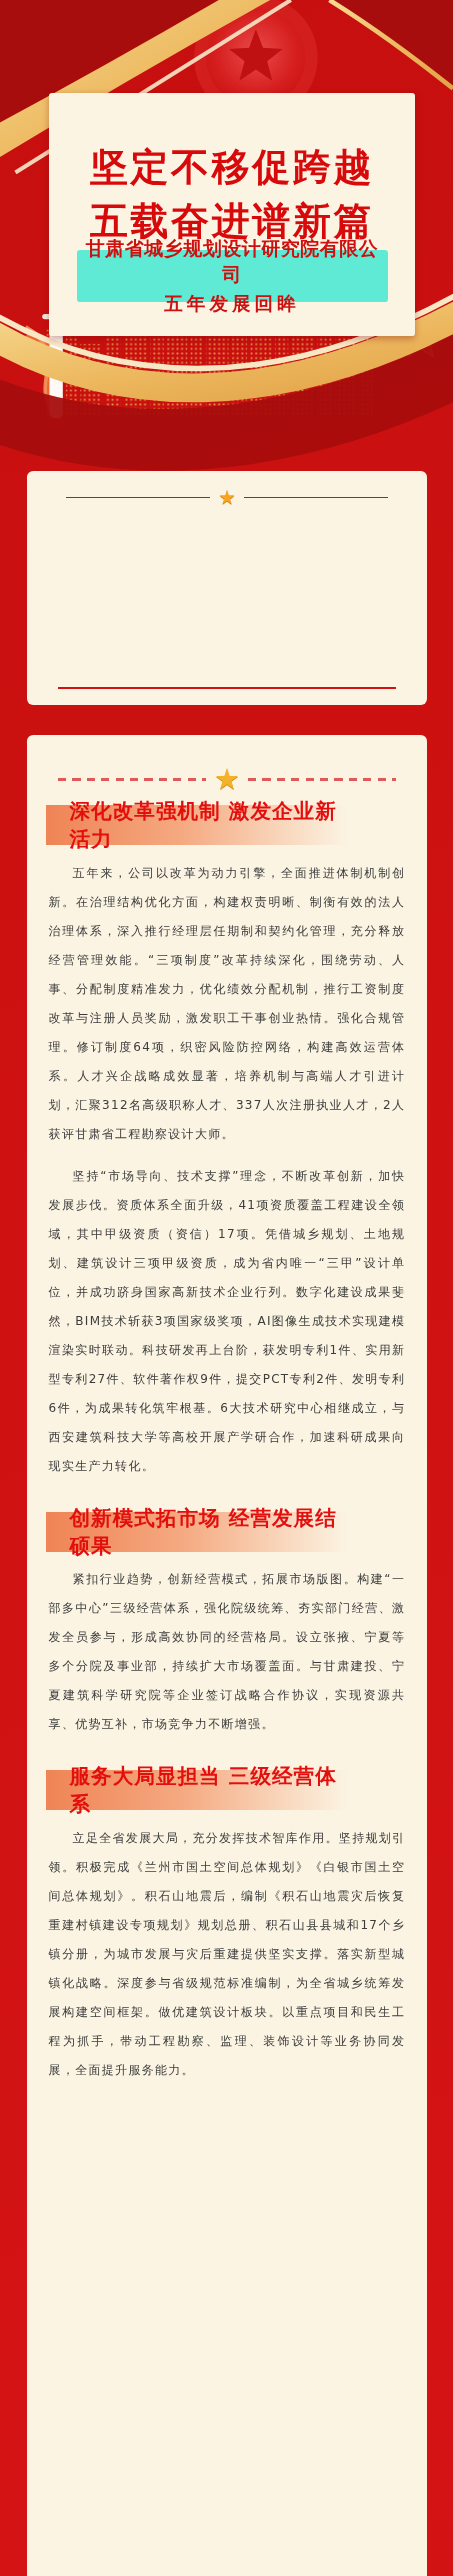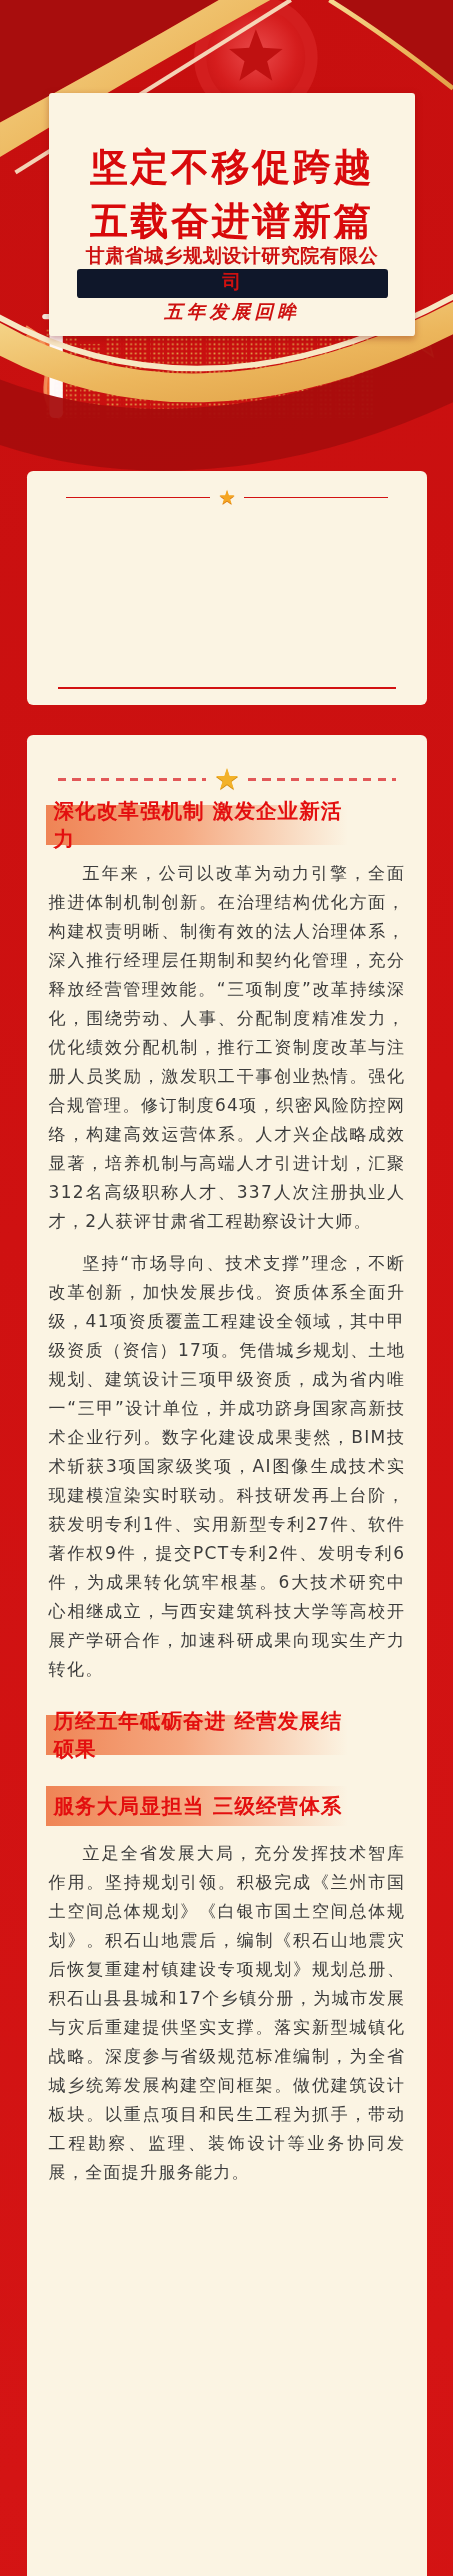--- a/index.html
+++ b/index.html
@@ -15,26 +15,26 @@
   .panel{
     position:absolute;left:49px;top:93px;width:366px;height:243px;
     background:#fbf4e3;border-radius:3.1px;text-align:center;
     box-shadow:0 2.1px 7.2px rgba(120,10,10,.35);
   }
   .title-line{
     font-size:38px;font-weight:bold;color:#d8090b;letter-spacing:2.6px;line-height:54px;
   }
   .title-wrap{margin-top:47px;}
   .badge{
-    margin:21px auto 0;width:311px;height:29px;background:#0f172a;border-radius:3.1px;
+    margin:2px auto 0;width:311px;height:52px;background:#5eead4;border-radius:3.1px;
     display:flex;flex-direction:column;align-items:center;justify-content:center;
     color:#cd1110;font-weight:bold;
   }
   .badge-l1{font-size:19px;letter-spacing:0.5px;}
-  .badge-l2{font-size:18.5px;margin-top:3.1px;letter-spacing:4.1px;font-style:italic;}
+  .badge-l2{font-size:18.5px;margin-top:3.1px;letter-spacing:4.1px;}
   
   .card{
     position:absolute;left:27px;width:400px;background:#fbf4e3;border-radius:6.2px;
     box-sizing:border-box;overflow:hidden;
   }
   #card1{top:471px;height:234px;}
   #card2{top:735px;height:2288px;}
   .divider{display:flex;align-items:center;justify-content:center;gap:8.2px;}
   .divider .line{height:1.5px;background:#d21112;flex:0 0 144px;}
   .divider .star{font-size:19.6px;color:#f5a623;line-height:1;text-shadow:0 0.5px 0.5px #d97b12;}
@@ -43,25 +43,25 @@
   }
   .divider-dashed .star{font-size:29px;color:#f3b229;text-shadow:0 0.5px 0.5px #cf8a10;}
   .lead{
     margin:18.5px 30px 0;font-size:20.6px;line-height:31px;letter-spacing:1px;
     color:#3d3d3d;text-indent:2em;text-align:justify;
   }
   .endline{position:absolute;left:31px;right:31px;bottom:16.5px;height:1.5px;background:#d21112;}
   .sec-head{
     margin:31px 0 0 18.5px;width:302px;height:40px;box-sizing:border-box;
     background:linear-gradient(90deg,#ef8455 0%,#f5a981 45%,rgba(251,244,227,0) 100%);
-    display:flex;align-items:center;padding-left:8px;
+    display:flex;align-items:center;padding-left:24px;
     font-size:20.6px;font-weight:bold;color:#e30f0f;letter-spacing:1px;
   }
   .sec-body{
-    margin:13.4px 21.6px 0;font-size:17px;line-height:29px;letter-spacing:1.3px;
+    margin:13.4px 21.6px 0;font-size:12px;line-height:29px;letter-spacing:1.3px;
     color:#3c3c3c;text-indent:2em;text-align:justify;
   }
 </style>
 </head>
 <body>
 
 <div class="abs" id="header">
   <svg width="453" height="471" viewBox="0 0 880 915">
     <defs>
       <radialGradient id="emb" cx="50%" cy="45%" r="60%">
@@ -149,19 +149,20 @@
     <span class="line"></span>
     <span class="star">★</span>
     <span class="line"></span>
   </div>
 
   <div class="sec-head" style="margin-top:11.3px;">深化改革强机制 激发企业新活力</div>
   <p class="sec-body">五年来，公司以改革为动力引擎，全面推进体制机制创新。在治理结构优化方面，构建权责明晰、制衡有效的法人治理体系，深入推行经理层任期制和契约化管理，充分释放经营管理效能。“三项制度”改革持续深化，围绕劳动、人事、分配制度精准发力，优化绩效分配机制，推行工资制度改革与注册人员奖励，激发职工干事创业热情。强化合规管理。修订制度64项，织密风险防控网络，构建高效运营体系。人才兴企战略成效显著，培养机制与高端人才引进计划，汇聚312名高级职称人才、337人次注册执业人才，2人获评甘肃省工程勘察设计大师。</p>
 
   <p class="sec-body">坚持“市场导向、技术支撑”理念，不断改革创新，加快发展步伐。资质体系全面升级，41项资质覆盖工程建设全领域，其中甲级资质（资信）17项。凭借城乡规划、土地规划、建筑设计三项甲级资质，成为省内唯一“三甲”设计单位，并成功跻身国家高新技术企业行列。数字化建设成果斐然，BIM技术斩获3项国家级奖项，AI图像生成技术实现建模渲染实时联动。科技研发再上台阶，获发明专利1件、实用新型专利27件、软件著作权9件，提交PCT专利2件、发明专利6件，为成果转化筑牢根基。6大技术研究中心相继成立，与西安建筑科技大学等高校开展产学研合作，加速科研成果向现实生产力转化。</p>
 
-  <div class="sec-head">历经五年砥砺奋进 经营发展结硕果</div>
+  <div class="sec-head">创新模式拓市场 经营发展结硕果</div>
+  <p class="sec-body">紧扣行业趋势，创新经营模式，拓展市场版图。构建“一部多中心”三级经营体系，强化院级统筹、夯实部门经营、激发全员参与，形成高效协同的经营格局。设立张掖、宁夏等多个分院及事业部，持续扩大市场覆盖面。与甘肃建投、宁夏建筑科学研究院等企业签订战略合作协议，实现资源共享、优势互补，市场竞争力不断增强。</p>
 
   <div class="sec-head">服务大局显担当 三级经营体系</div>
   <p class="sec-body">立足全省发展大局，充分发挥技术智库作用。坚持规划引领。积极完成《兰州市国土空间总体规划》《白银市国土空间总体规划》。积石山地震后，编制《积石山地震灾后恢复重建村镇建设专项规划》规划总册、积石山县县城和17个乡镇分册，为城市发展与灾后重建提供坚实支撑。落实新型城镇化战略。深度参与省级规范标准编制，为全省城乡统筹发展构建空间框架。做优建筑设计板块。以重点项目和民生工程为抓手，带动工程勘察、监理、装饰设计等业务协同发展，全面提升服务能力。</p>
 
 </div>
 
 
 </body></html>

